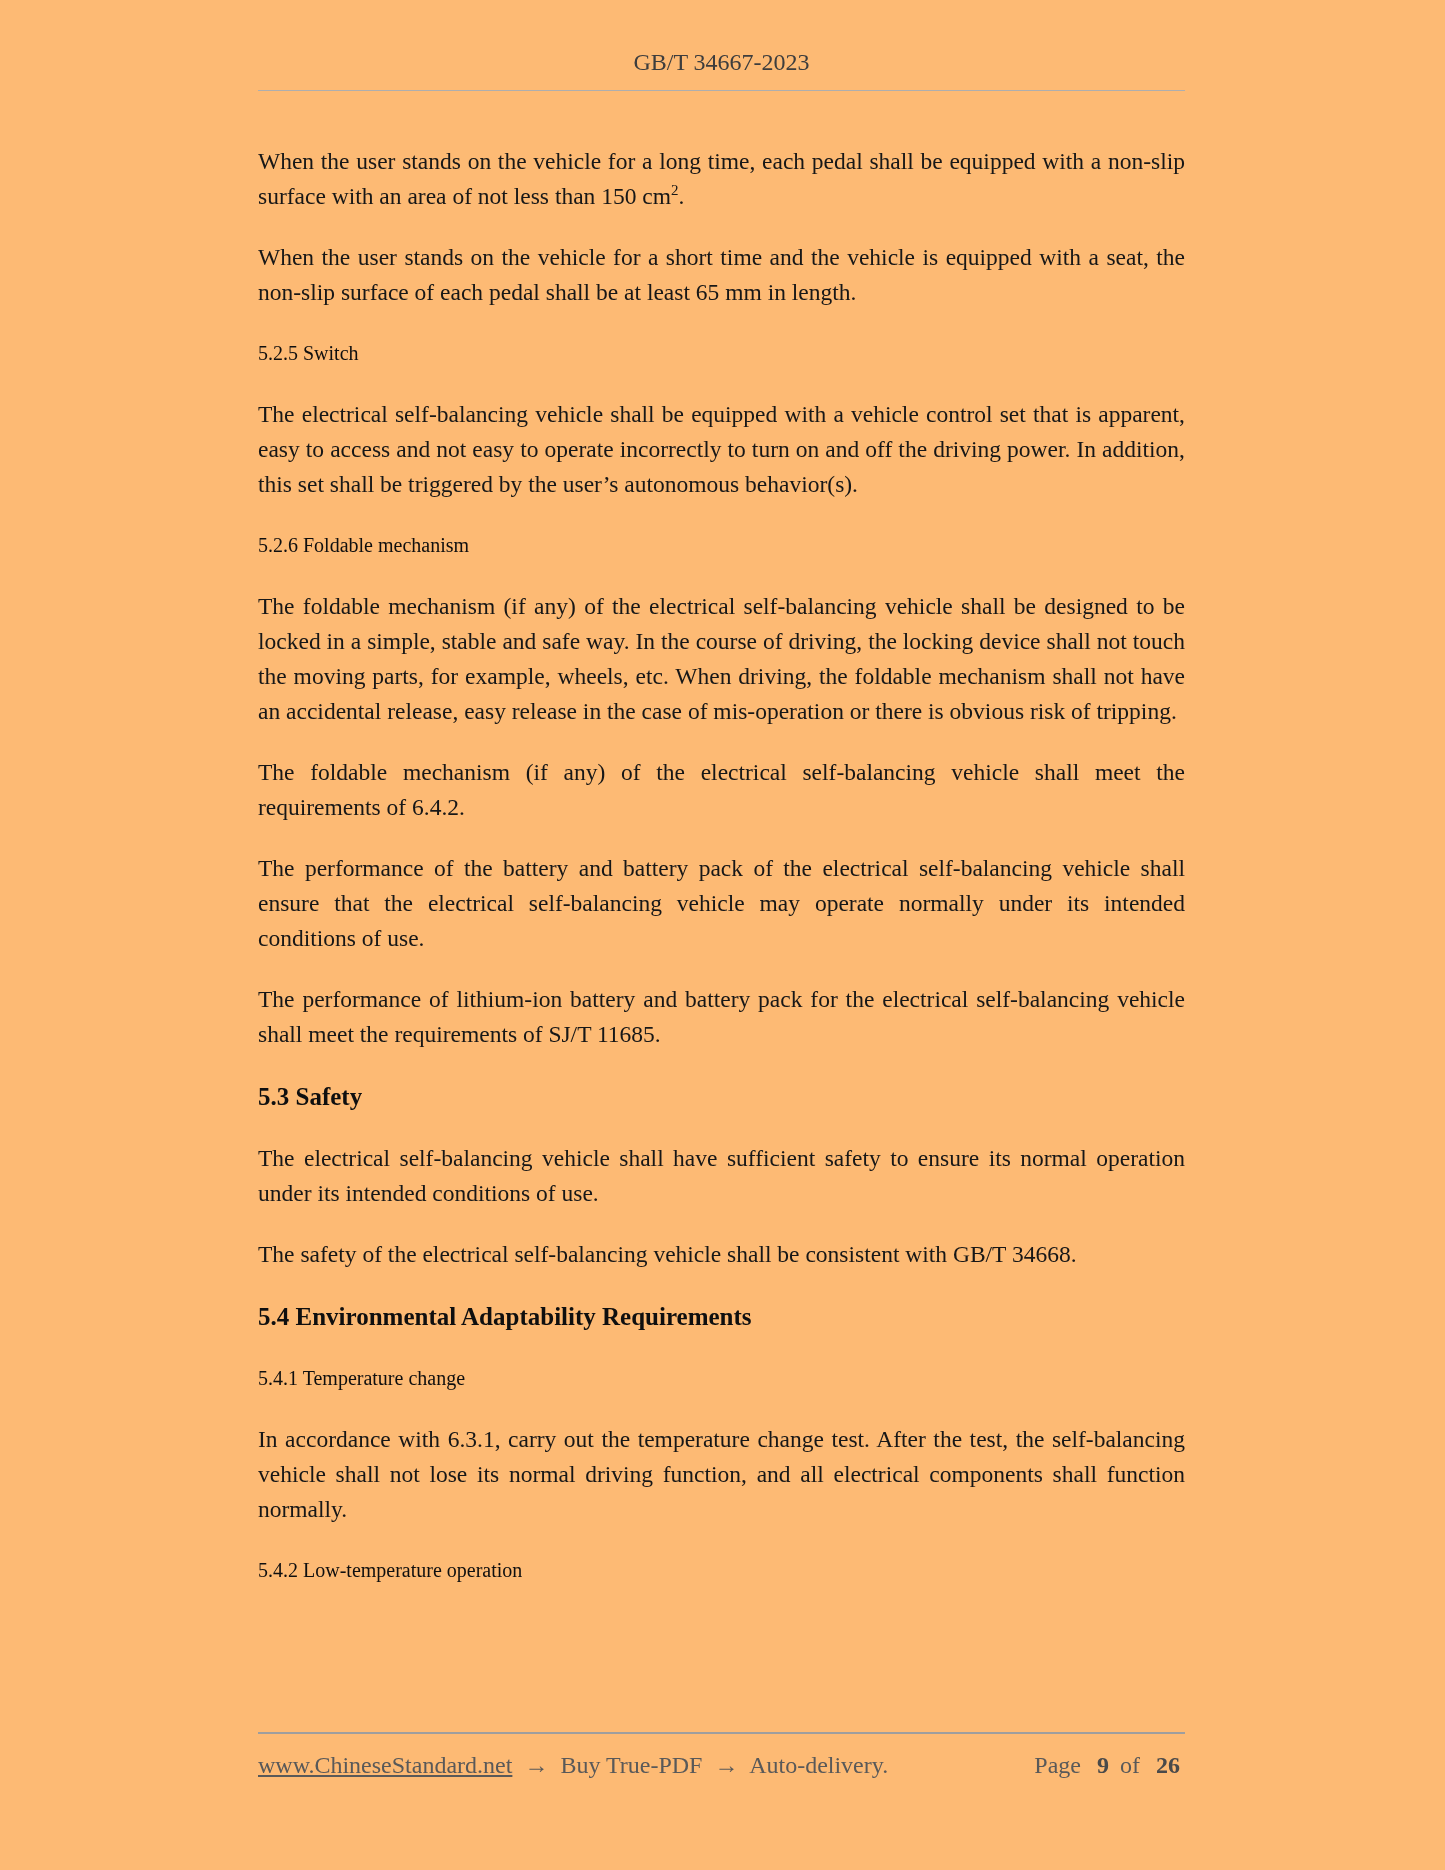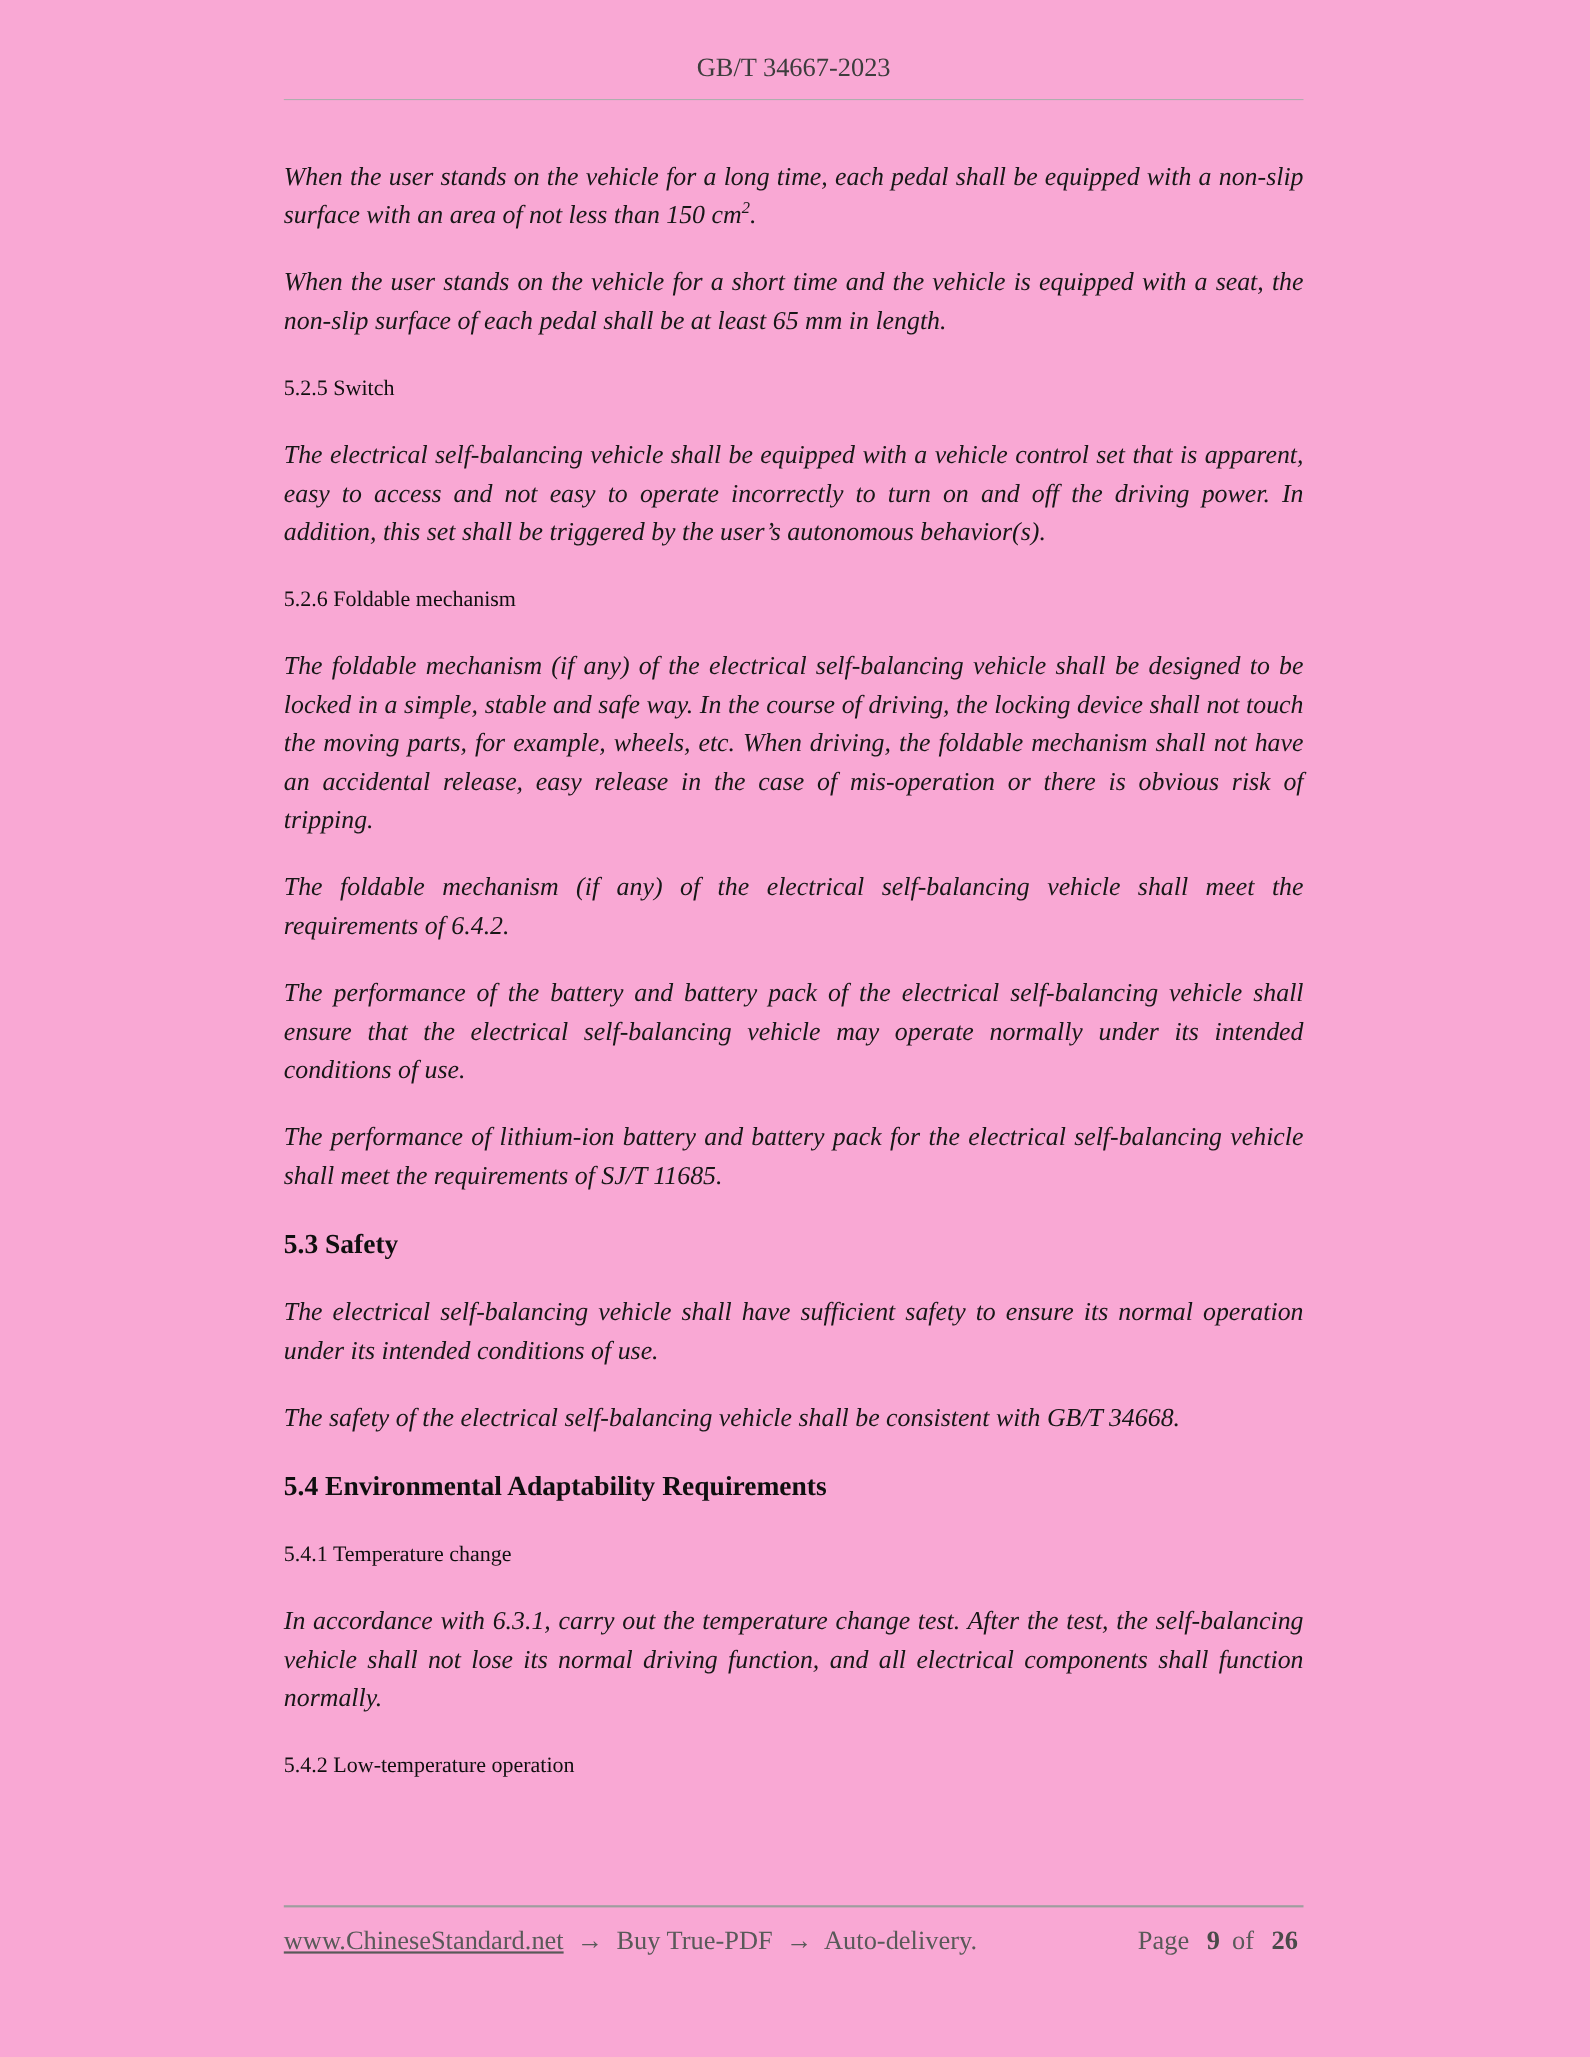--- a/index.html
+++ b/index.html
@@ -1,20 +1,20 @@
 <!DOCTYPE html>
 <html><head>
 <meta charset="utf-8">
 <style>
   html, body { margin: 0; padding: 0; background: #ffffff; }
   .page {
     position: relative;
     width: 1445px;
     height: 1870px;
-    background: #f9a8d4;
+    background: #fdba74;
     font-family: "Liberation Serif", "DejaVu Serif", serif;
     overflow: hidden;
   }
   .doc-header-title {
     position: absolute;
     top: 47px;
     left: 258px;
     width: 927px;
     text-align: center;
     font-size: 24px;
@@ -34,21 +34,20 @@
     top: 144px;
     left: 258px;
     width: 927px;
     color: #171717;
   }
   .doc-body p {
     font-size: 23.5px;
     line-height: 35px;
     text-align: justify;
     margin: 0 0 26px 0;
-    font-style: italic;
   }
   .doc-body h3 {
     font-size: 20px;
     line-height: 35px;
     font-weight: normal;
     margin: 0 0 26px 0;
     color: #0f0f0f;
   }
   .doc-body h2 {
     font-size: 25px;

